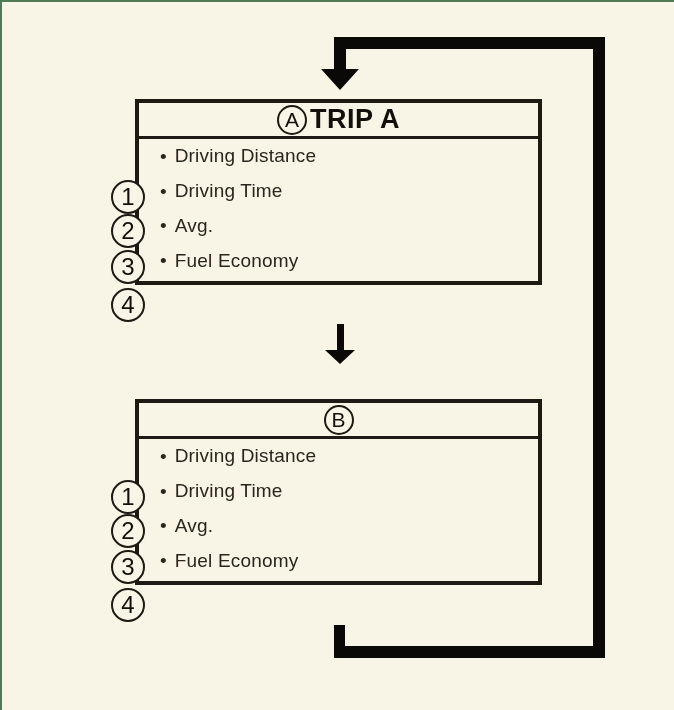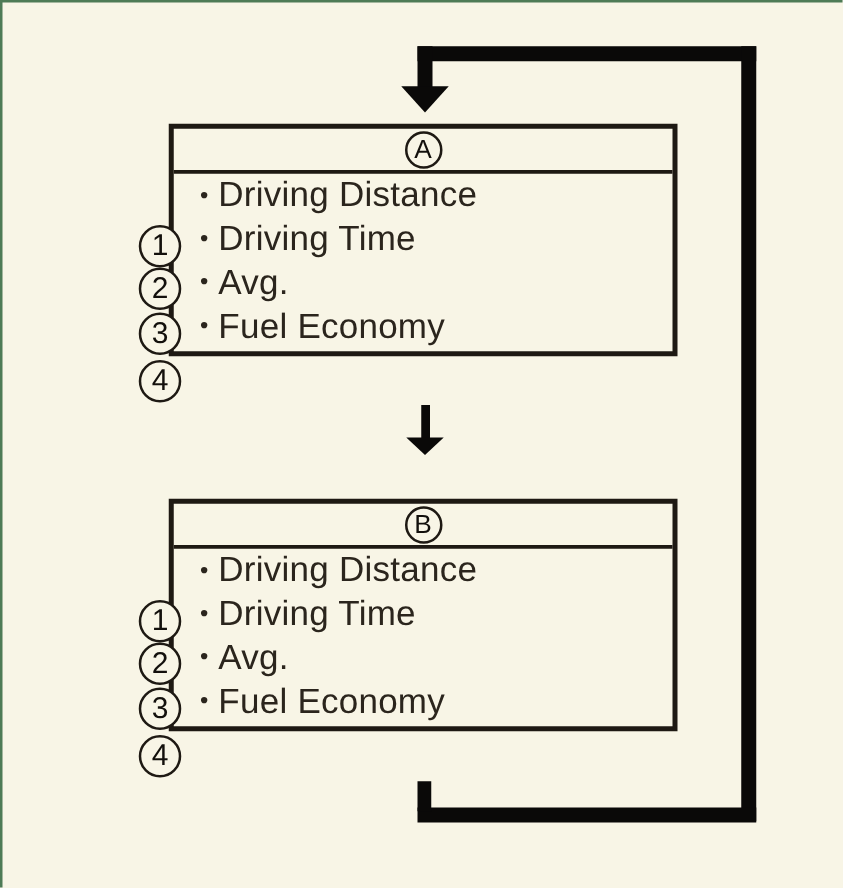--- a/index.html
+++ b/index.html
@@ -102,21 +102,21 @@
     align-items: center;
     padding-left: 21px;
     color: var(--text);
   }
   .item-bullet {
     font-size: 19px;
     margin-right: 8px;
     line-height: 1;
   }
   .item-label {
-    font-size: 28px;
+    font-size: 19px;
     letter-spacing: 0.2px;
     white-space: nowrap;
   }
 
   
   .num-badge {
     position: absolute;
     left: -28px;
     width: 34px; height: 34px;
     border: 2.5px solid var(--box-border);
@@ -143,20 +143,21 @@
   <div class="seg stub-bottom"></div>
   <div class="seg shaft-top"></div>
   <div class="head-down head-top"></div>
 
   <div class="seg mid-shaft"></div>
   <div class="mid-head"></div>
 
   <div class="trip-box a">
     <div class="box-header">
       <span class="letter-badge">A</span>
+      <span class="box-title">TRIP A</span>
     </div>
     <div class="box-items">
       <span class="num-badge num-1">1</span>
       <span class="num-badge num-2">2</span>
       <span class="num-badge num-3">3</span>
       <span class="num-badge num-4">4</span>
 
       <div class="item-row">
         <span class="item-bullet">•</span>
         <span class="item-label">Driving Distance</span>

